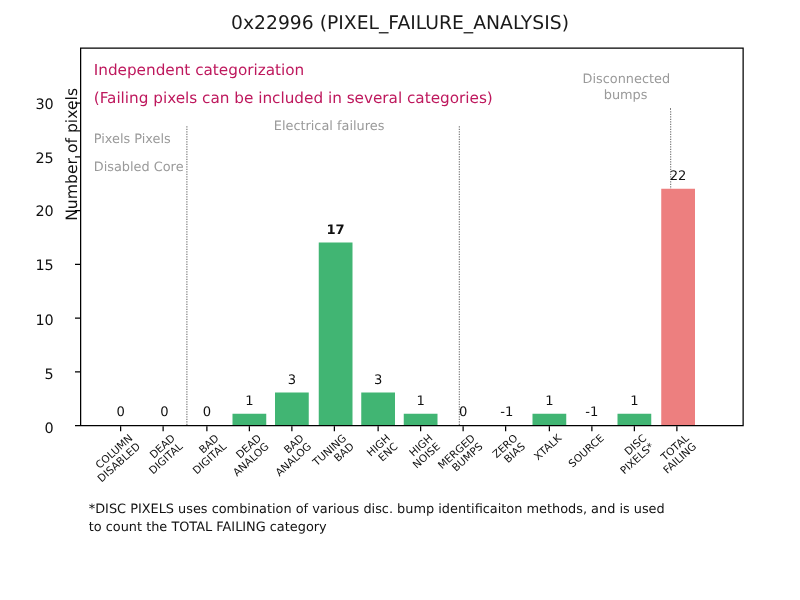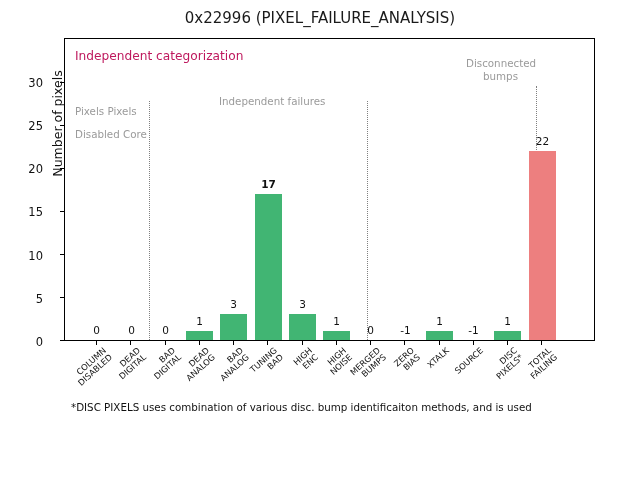--- a/index.html
+++ b/index.html
@@ -119,25 +119,26 @@
   <div class="ytickmark" style="top:254px;"></div>
   <div class="ytickmark" style="top:211px;"></div>
   <div class="ytickmark" style="top:168px;"></div>
   <div class="ytickmark" style="top:125px;"></div>
   <div class="ytickmark" style="top:82px;"></div>
 
   <div id="plot-area">
     <div id="plot-clip">
 
       <div class="ann-main" style="left:10px;top:10px;">Independent categorization</div>
+      <div class="ann-main" style="left:10px;top:32px;">(Failing pixels can be included in several categories)</div>
 
       <div class="ann-grey" style="left:10px;top:53px;margin-top:36px;">Disabled Core</div>
       <div class="ann-grey" style="left:10px;top:66px;">Pixels Pixels</div>
 
-      <div class="ann-grey" style="left:154px;top:56px;">Independent failures</div>
+      <div class="ann-grey" style="left:154px;top:56px;">Electrical failures</div>
 
       <div class="ann-grey" style="left:401px;top:18px;">Disconnected</div>
       <div class="ann-grey" style="left:418px;top:31px;">bumps</div>
 
       <div class="divider" style="left:84px;top:62px;height:241px;"></div>
       <div class="divider" style="left:302px;top:62px;height:241px;"></div>
       <div class="divider" style="left:471px;top:47px;height:256px;"></div>
 
       <div class="bar" style="left:18px;  width:27px; height:0px;"></div>
       <div class="bar" style="left:53px;  width:27px; height:0px;"></div>
@@ -239,15 +240,16 @@
     <div>DISC</div>
     <div>PIXELS*</div>
   </div>
   <div class="xlab" style="left:427px;">
     <div>TOTAL</div>
     <div>FAILING</div>
   </div>
 
   <div id="footnote">
     <div>*DISC PIXELS uses combination of various disc. bump identificaiton methods, and is used</div>
+    <div>to count the TOTAL FAILING category</div>
   </div>
 
 </div>
 
 </body></html>

